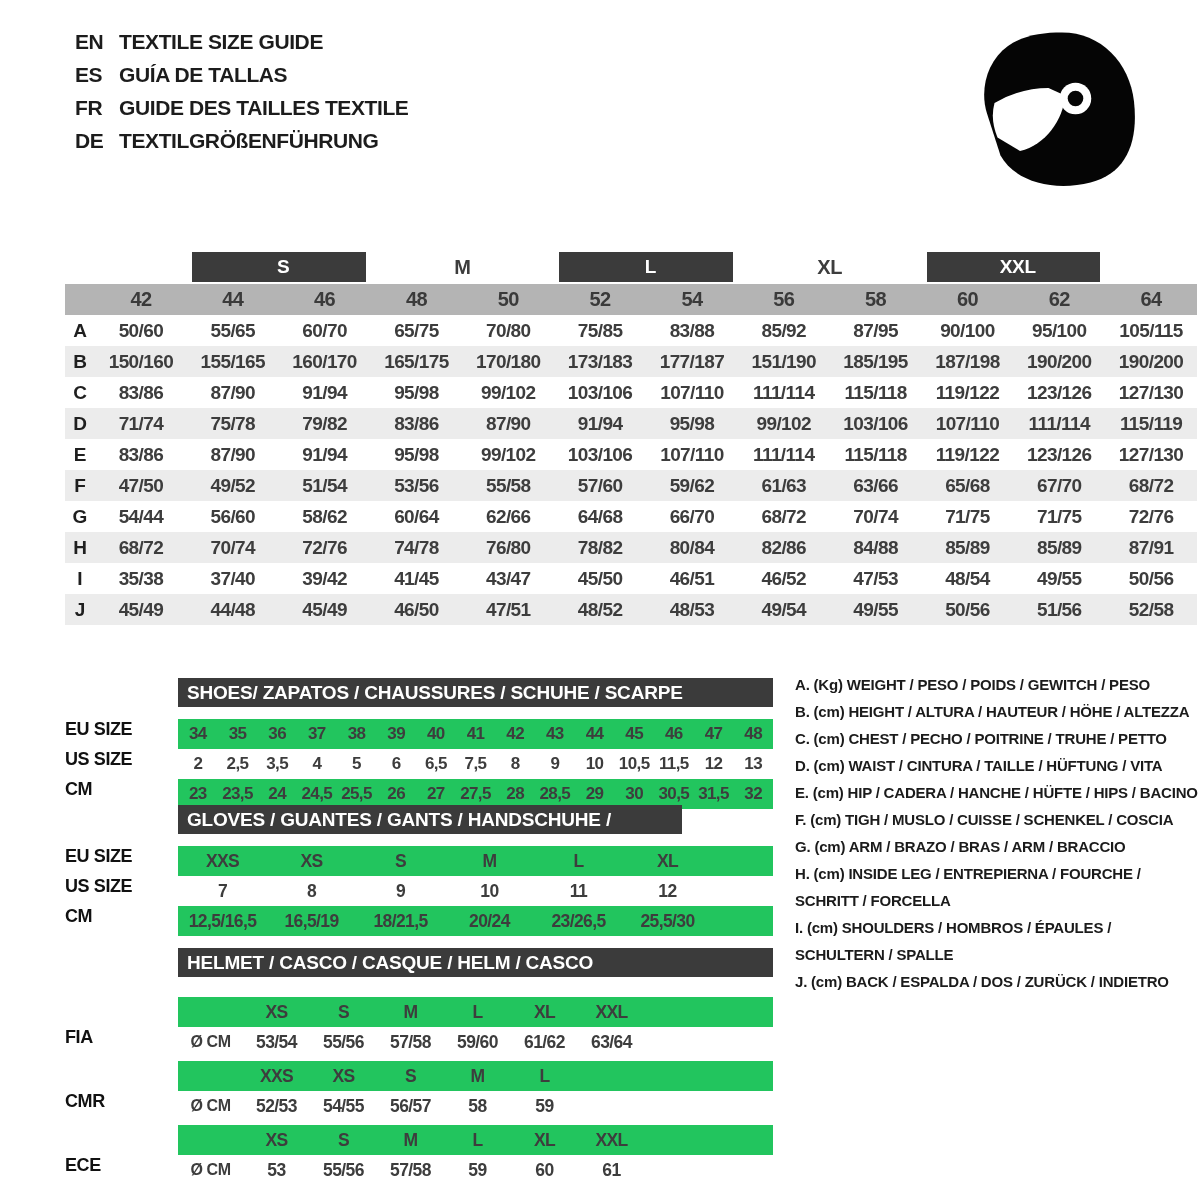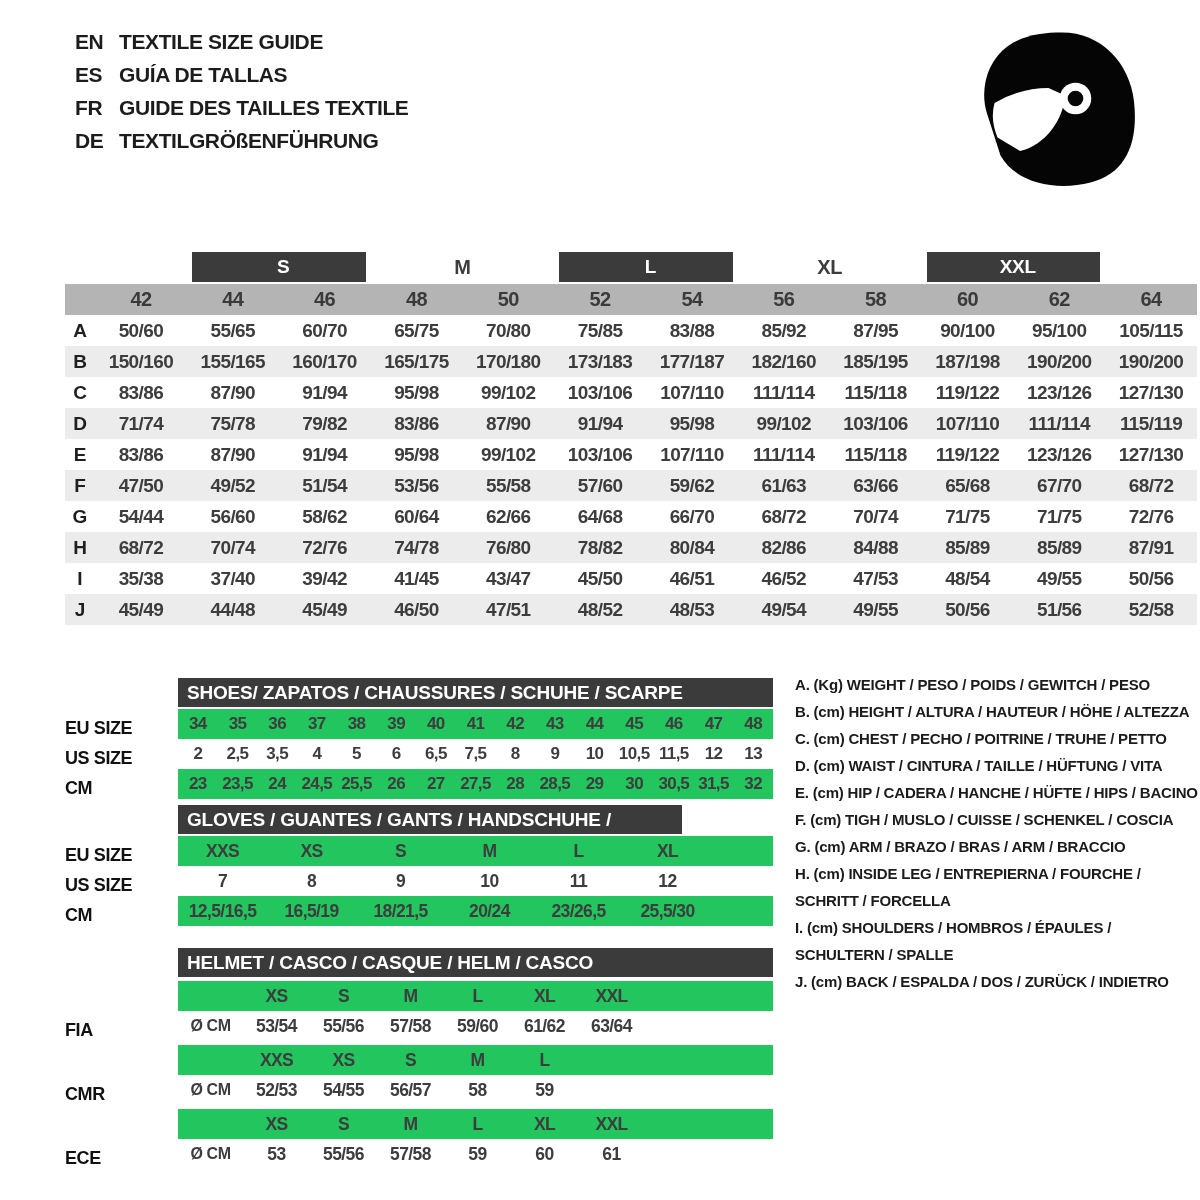--- a/index.html
+++ b/index.html
@@ -29,37 +29,37 @@
   .t-row{height:31px;font-size:19px}
   .t-row.shade{background:#ececec}
   .cell{text-align:center;letter-spacing:-0.6px}
   .letter{text-align:center;color:#1f1f1f;font-size:19px}
 
   
   .section{width:712px}
   #shoes{left:65px;top:678px}
   #gloves{left:65px;top:805px}
   #helmetT{left:65px;top:948px}
-  .bar-row{display:flex;height:29px;margin-bottom:2px}
+  .bar-row{display:flex;height:29px;margin-bottom:12px}
   .gutter{width:113px;flex:none}
   .bar{background:#3b3b3b;color:#fff;font-size:19px;line-height:29px;padding-left:9px;letter-spacing:-0.2px;box-sizing:border-box}
   .bar-w595{width:595px}
   .bar-w504{width:504px}
-  .s-row{display:flex;height:30px;align-items:flex-end}
+  .s-row{display:flex;height:30px;align-items:flex-start}
   .s-label{width:113px;flex:none;color:#111;font-size:18px;letter-spacing:-0.4px}
   .s-vals{width:595px;height:30px;display:grid;align-items:center;box-sizing:border-box}
   .s-vals.shade{background:#22c55e}
   .g15{grid-template-columns:repeat(15,1fr)}
   .g6{grid-template-columns:repeat(6,89px)}
   .gh{grid-template-columns:65px repeat(6,67px)}
   .v{text-align:center;font-size:17.5px;letter-spacing:-0.6px}
   .g15 .v{font-size:17px}
   .unit{text-align:center;font-size:16px;letter-spacing:-0.4px;color:#3d3d3d}
   .grp{margin-bottom:4px}
-  #helmetT .bar-row{margin-bottom:4px}
+  #helmetT .bar-row{margin-bottom:20px}
 
   
   #legend{left:795px;top:671px;width:415px}
   .legend-line{font-size:15px;line-height:27px;color:#1b1b1b;letter-spacing:-0.2px;white-space:nowrap}
 </style>
 </head>
 <body>
 
 <div id="langs" class="abs">
     <div class="lang-row">
@@ -130,21 +130,21 @@
     </div>
     <div class="grid13 t-row shade">
       <div class="letter">B</div>
       <div class="cell">150/160</div>
       <div class="cell">155/165</div>
       <div class="cell">160/170</div>
       <div class="cell">165/175</div>
       <div class="cell">170/180</div>
       <div class="cell">173/183</div>
       <div class="cell">177/187</div>
-      <div class="cell">182/160</div>
+      <div class="cell">151/190</div>
       <div class="cell">185/195</div>
       <div class="cell">187/198</div>
       <div class="cell">190/200</div>
       <div class="cell">190/200</div>
     </div>
     <div class="grid13 t-row">
       <div class="letter">C</div>
       <div class="cell">83/86</div>
       <div class="cell">87/90</div>
       <div class="cell">91/94</div>

